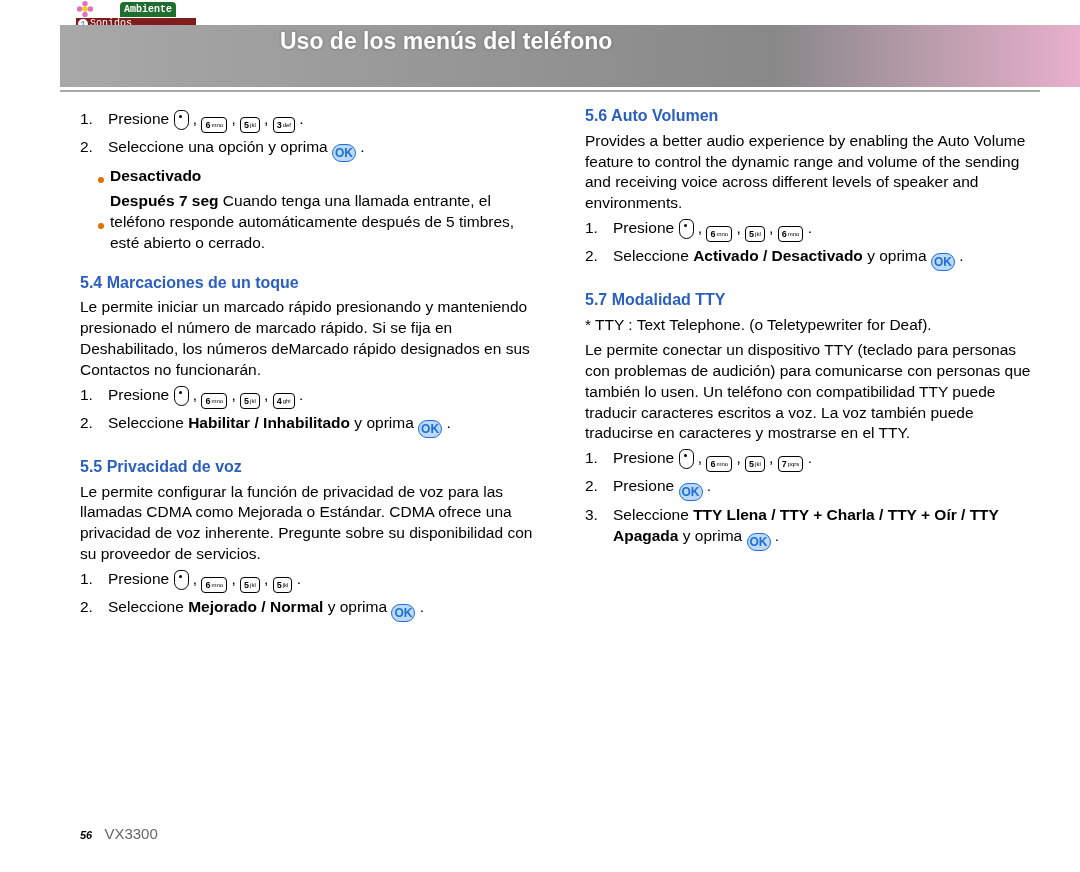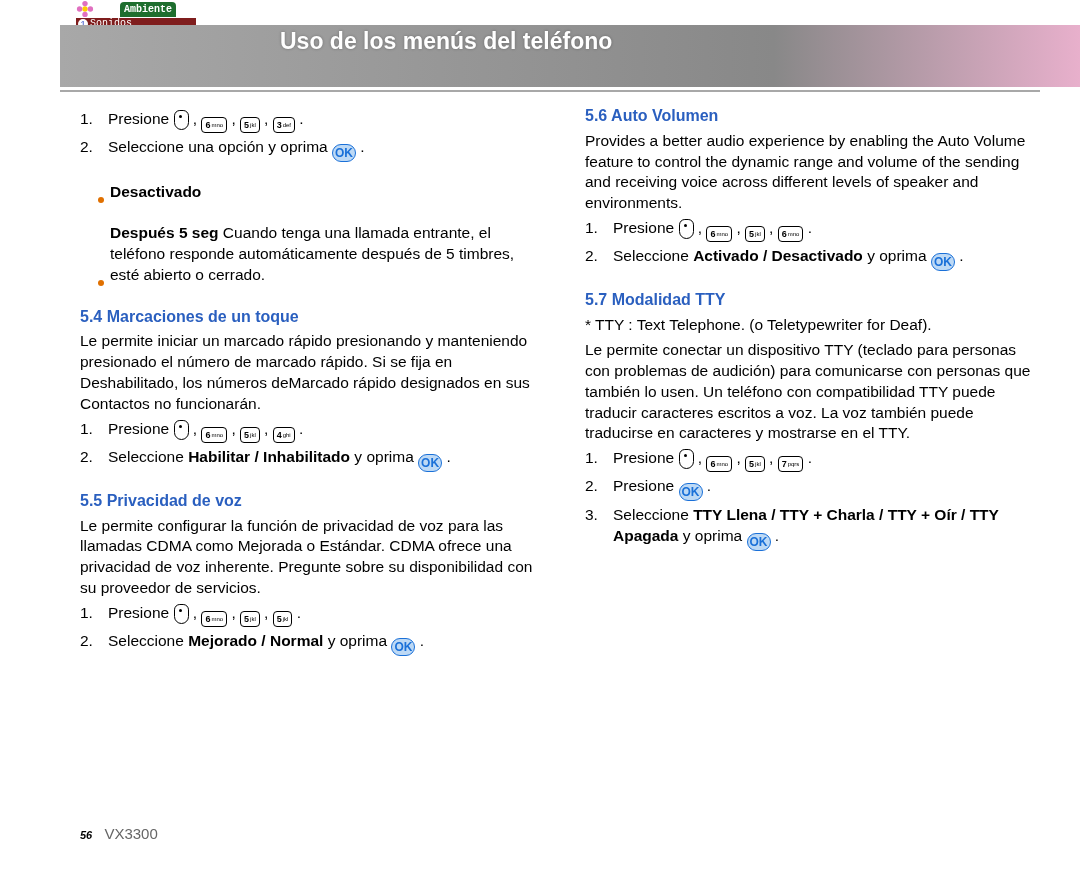--- a/index.html
+++ b/index.html
@@ -13,21 +13,21 @@
   .phone-menu .row.sel{background:#7f1d1d;color:#fff}
   .phone-menu .num{display:inline-block;width:10px;height:10px;border-radius:50%;background:#d00;color:#fff;font-size:8px;line-height:10px;text-align:center;margin-right:2px}
   .phone-menu .row.sel .num{background:#fff;color:#1030c0}
   .divider{position:absolute;left:60px;right:40px;top:90px;height:2px;background:#a8a8a8}
   .content{position:absolute;left:80px;right:40px;top:105px;bottom:70px;display:flex;gap:50px}
   .col{flex:1;font-size:15.5px;line-height:1.35}
   .col p{margin:4px 0}
   .step{display:flex;align-items:flex-start;gap:6px;margin:4px 0}
   .step .sn{min-width:22px}
   .step .sbody{flex:1}
-  .bullet-row{display:flex;align-items:flex-end;gap:6px;margin:20px 0;padding-left:18px}
+  .bullet-row{display:flex;align-items:center;gap:6px;margin:4px 0;padding-left:18px}
   .bullet{width:6px;height:6px;border-radius:50%;background:#e07000;margin-top:7px;flex-shrink:0}
   .h-blue{color:#2a5fbf;font-weight:bold;margin-top:18px;margin-bottom:2px;font-size:16px}
   .bold{font-weight:bold}
   .key{display:inline-block;vertical-align:-4px;height:14px;border:1.2px solid #000;border-radius:4px;padding:0 3px;font-size:9px;font-weight:bold;line-height:14px;position:relative;background:#fff;white-space:nowrap}
   .key-menu{display:inline-block;vertical-align:-6px;width:13px;height:18px;border:1.2px solid #000;border-radius:7px 7px 9px 9px;position:relative;background:#fff}
   .key-menu::after{content:"";position:absolute;width:3px;height:3px;background:#000;border-radius:50%;left:4.5px;top:4px}
   .key-ok{display:inline-block;vertical-align:-5px;width:22px;height:16px;border:1.2px solid #1a70d8;border-radius:10px;background:#bdd9f5;color:#1a70d8;font-size:12px;font-weight:bold;line-height:16px;text-align:center}
   .key sup{font-size:6px;vertical-align:top;position:relative;top:0;margin-left:1px;font-weight:normal}
   .footer{position:absolute;left:80px;bottom:30px;font-size:15px;color:#666}
   .footer .pno{color:#000;font-size:11px;font-style:italic;font-weight:bold;margin-right:8px}
@@ -79,21 +79,21 @@
         <span>Seleccione una opción y oprima</span>
         <span class="key-ok">OK</span> .
       </span>
     </div>
     <div class="bullet-row">
       <span class="bullet"></span>
       <span class="bold">Desactivado</span>
     </div>
     <div class="bullet-row">
       <span class="bullet"></span>
-      <span><span class="bold">Después 5 seg</span><span>  Cuando tenga una llamada entrante, el teléfono responde automáticamente después de 5 timbres, esté abierto o cerrado.</span></span>
+      <span><span class="bold">Después 7 seg</span><span>  Cuando tenga una llamada entrante, el teléfono responde automáticamente después de 5 timbres, esté abierto o cerrado.</span></span>
     </div>
 
     <div class="h-blue">5.4 Marcaciones de un toque</div>
     <p>Le permite iniciar un marcado rápido presionando y manteniendo presionado el número de marcado rápido. Si se fija en Deshabilitado, los números deMarcado rápido designados en sus Contactos no funcionarán.</p>
     <div class="step">
       <span class="sn">1.</span>
       <span class="sbody">
         <span>Presione</span>
         <span class="key-menu"></span> ,
         <span class="key"><span>6</span><sup>mno</sup></span> ,

